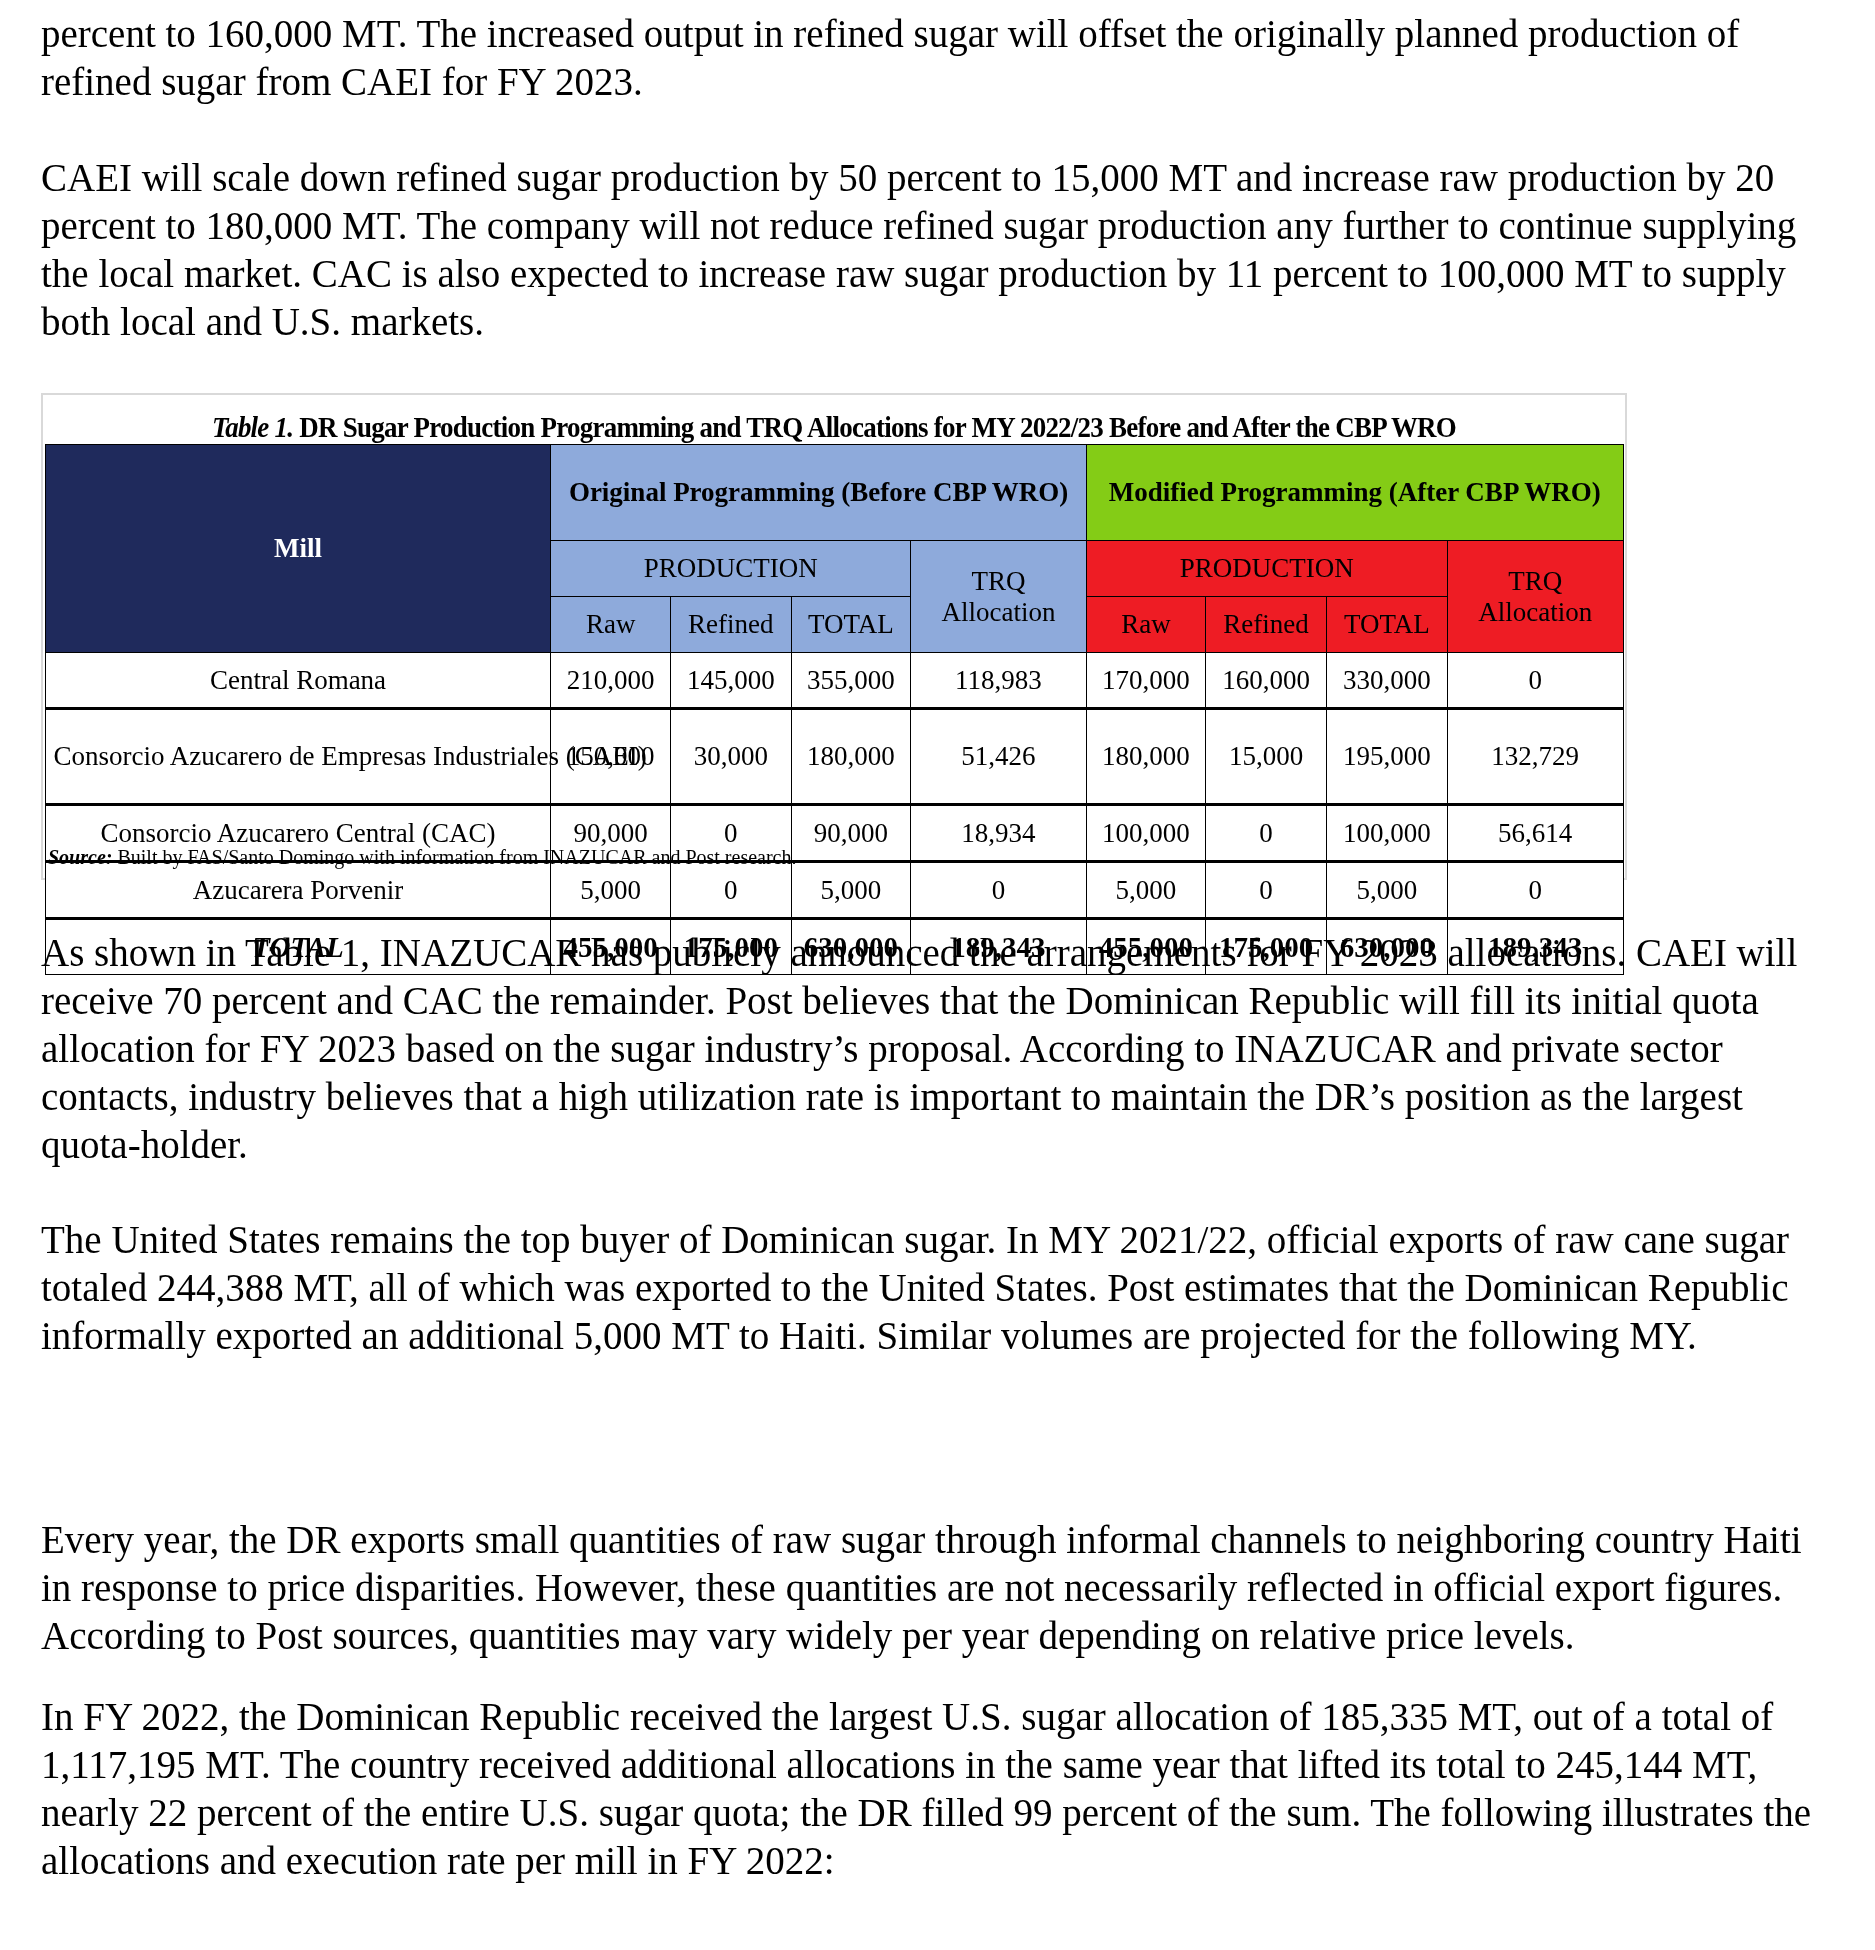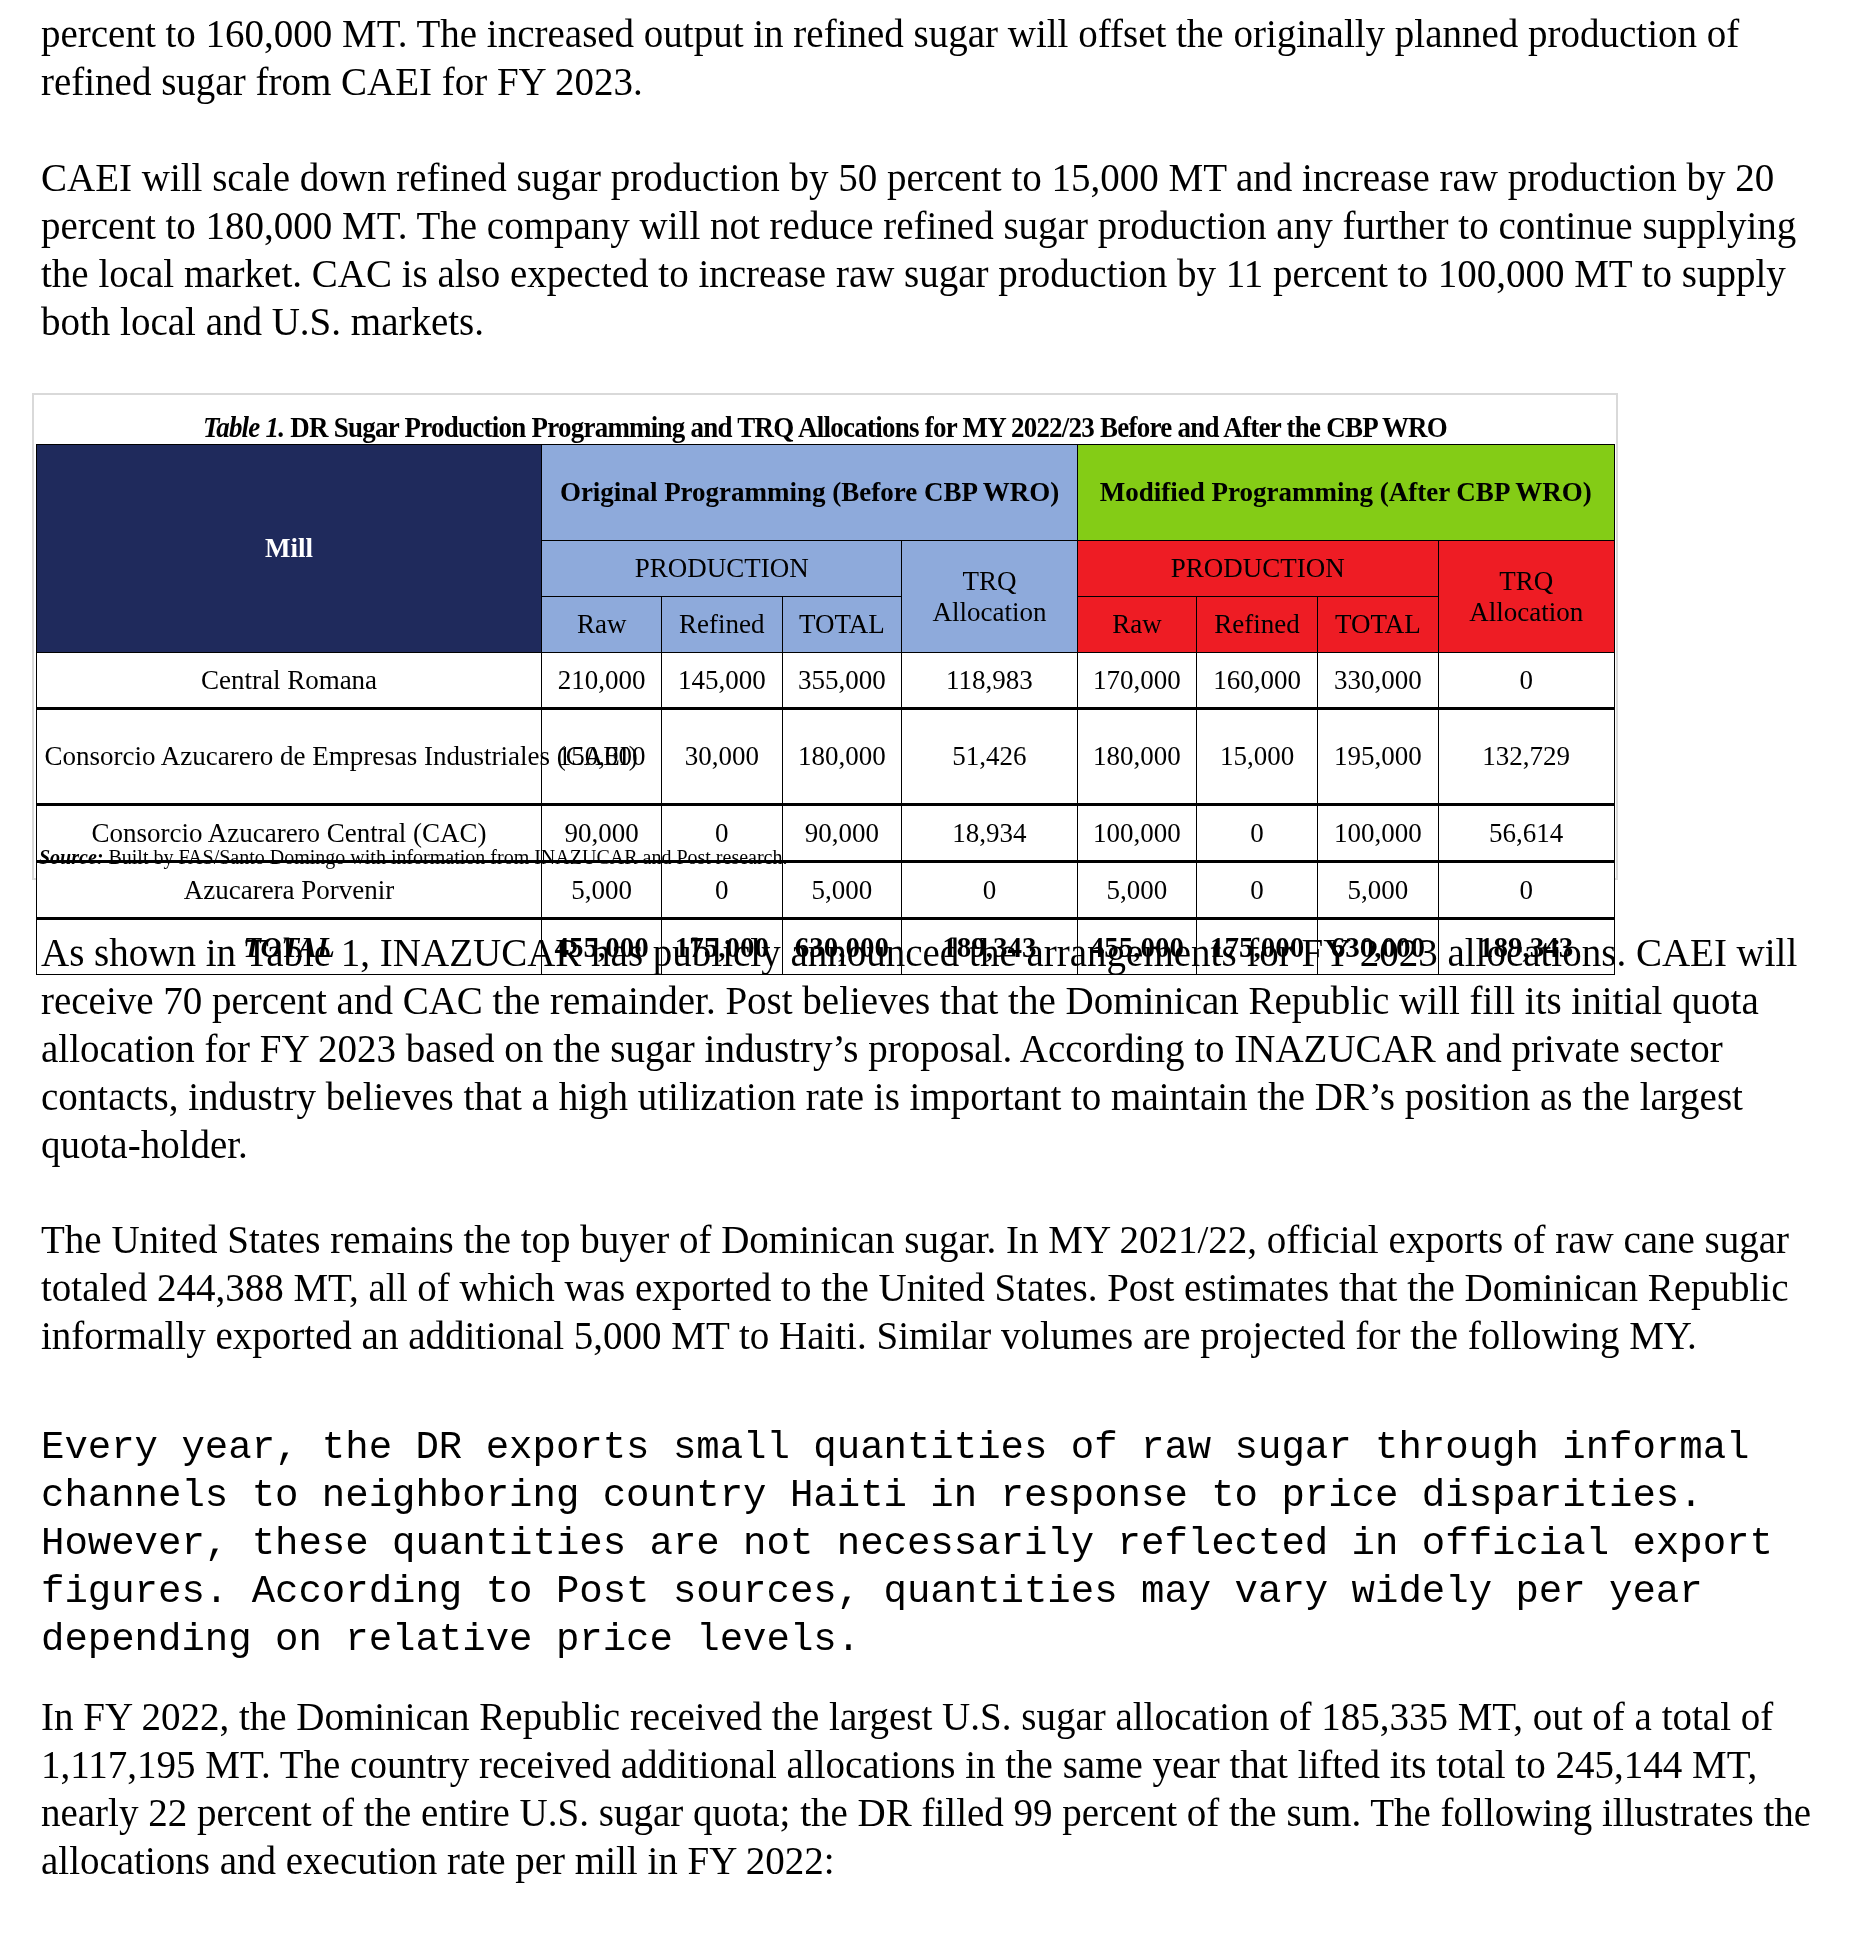--- a/index.html
+++ b/index.html
@@ -8,25 +8,25 @@
     font-family: "Liberation Serif", "DejaVu Serif", serif; color: #000;
   }
   .para {
     position: absolute; left: 41px; width: 1793px;
     font-size: 39px; line-height: 48px; margin: 0;
   }
   #p0 { top: 10px; }
   #p1 { top: 154px; }
   #p2 { top: 929px; }
   #p3 { top: 1216px; }
-  #p4 { top: 1424px; font-family: Liberation Mono, monospace; }
+  #p4 { top: 1516px; }
   #p5 { top: 1693px; }
 
   .table-box {
-    position: absolute; left: 32px; top: 393px; width: 1586px; height: 487px;
+    position: absolute; left: 41px; top: 393px; width: 1586px; height: 487px;
     border: 2.5px solid #d9d9d9; box-sizing: border-box; background: #fff;
   }
   .table-caption {
     position: absolute; left: 0; right: 0; top: 16.4px; text-align: center;
     font-size: 29px; font-weight: bold; letter-spacing: -0.8px;
     transform: scaleX(0.93);
   }
   .table-caption .lead { font-style: italic; }
   table.sugar {
     position: absolute; left: 1.6px; top: 49px; width: 1721px;

